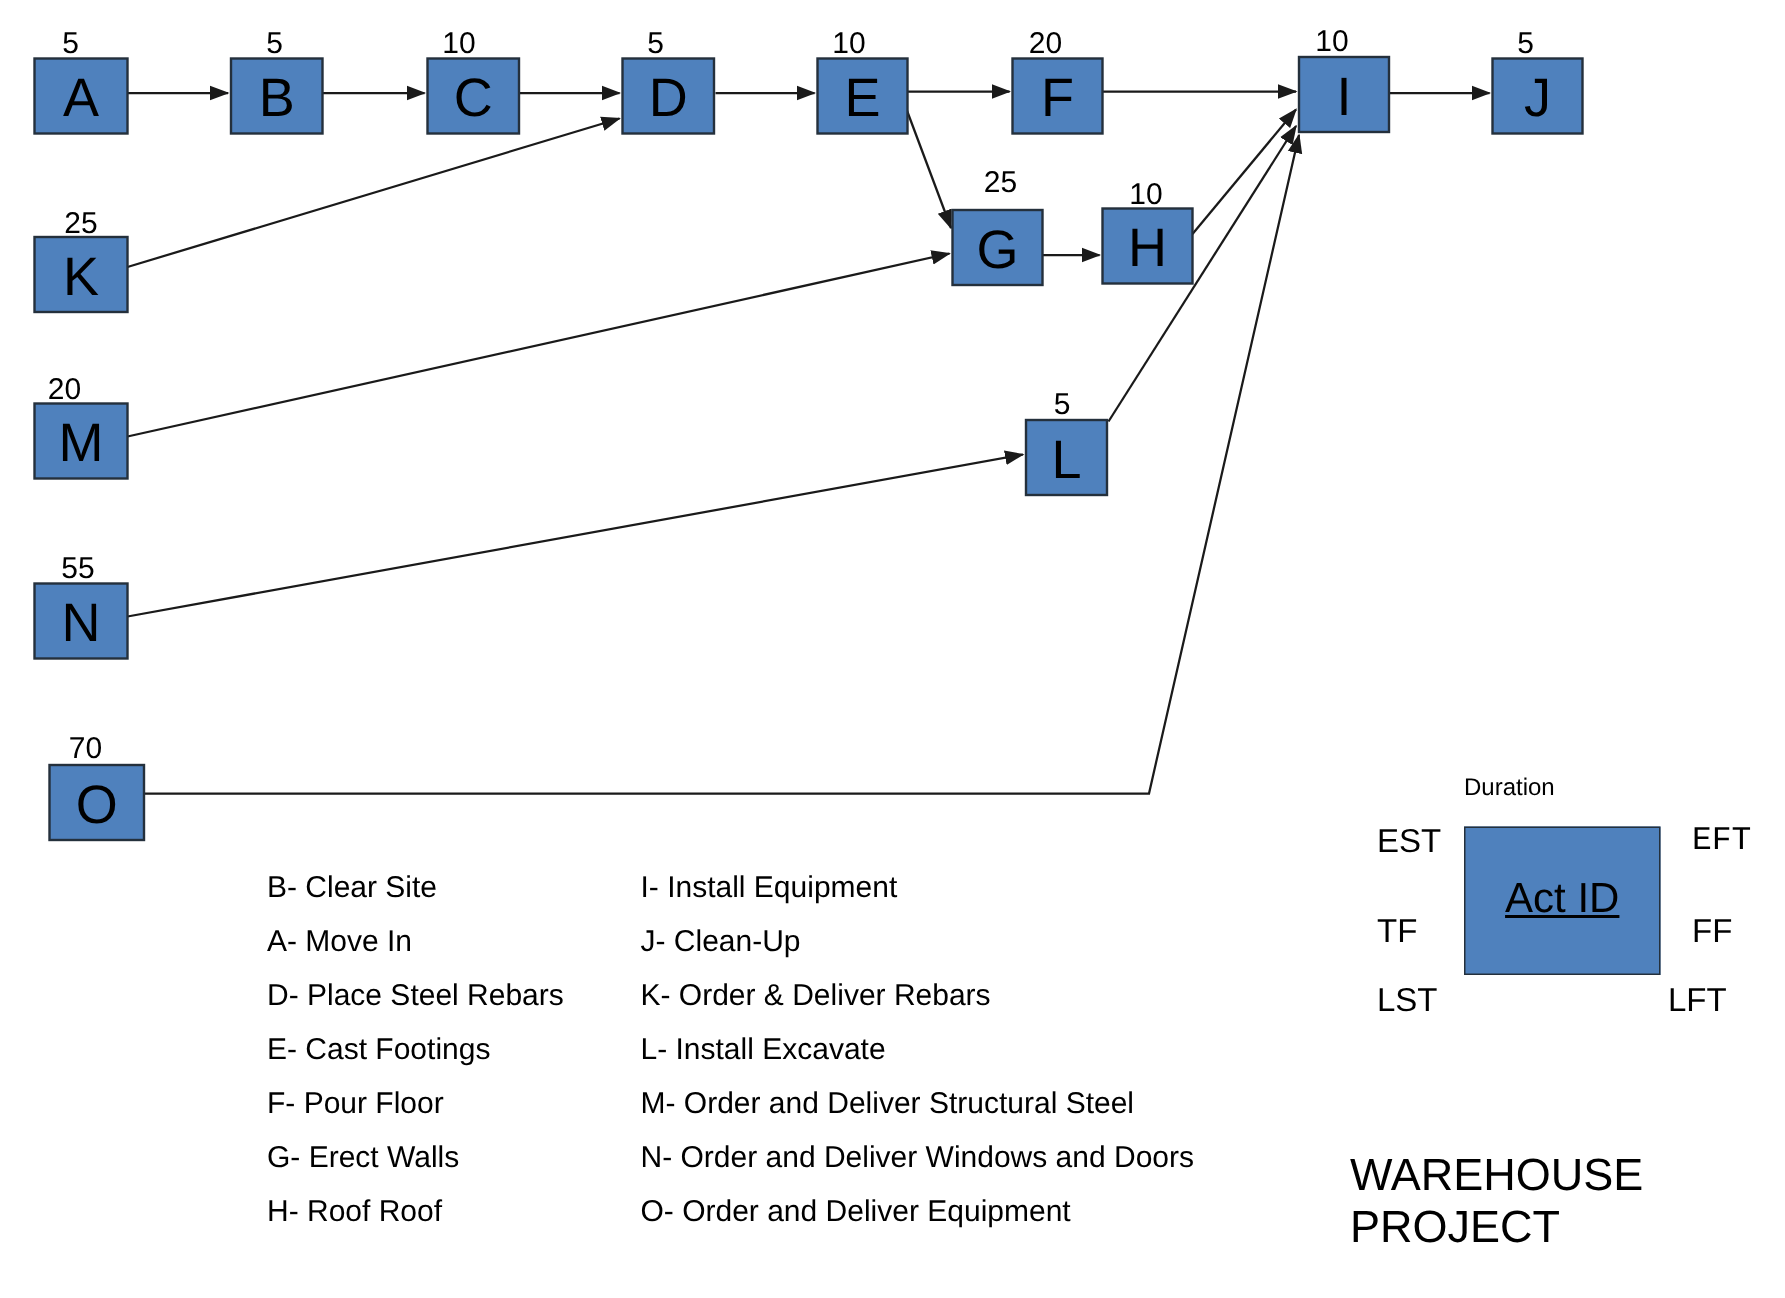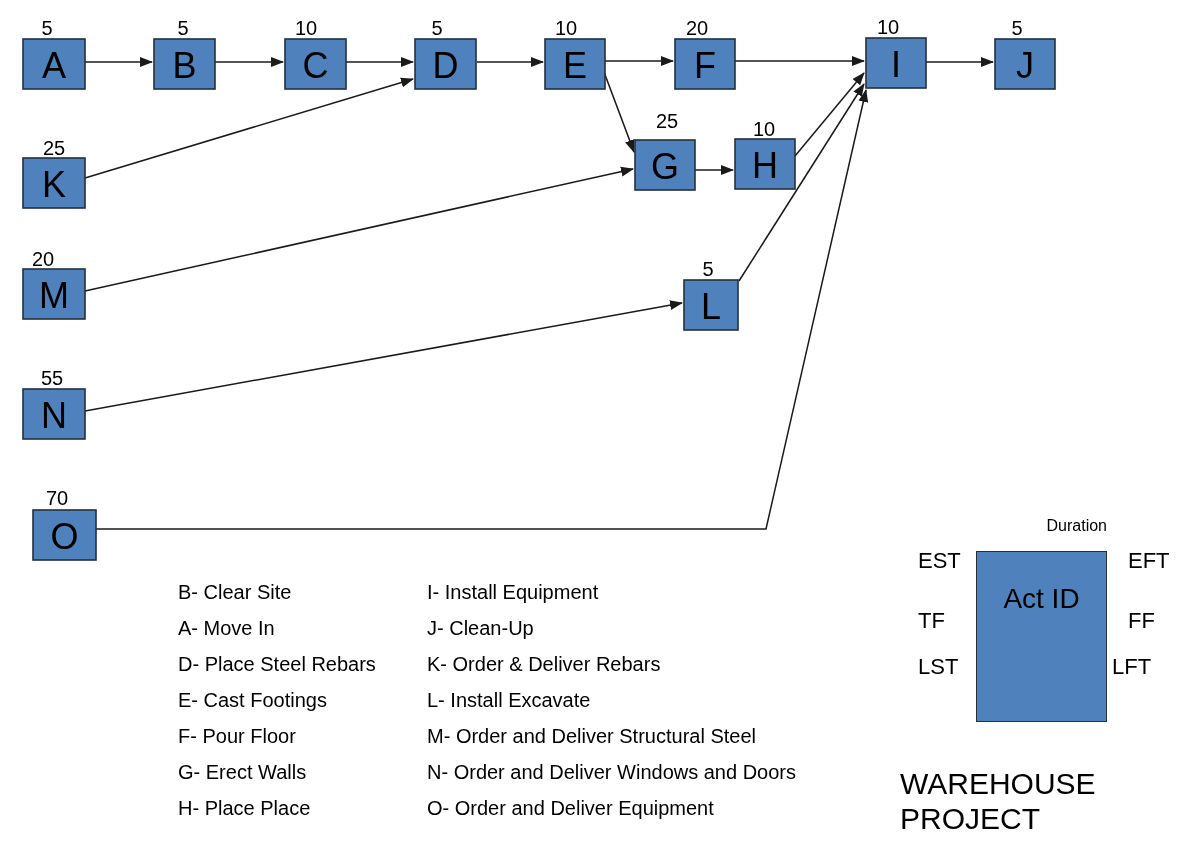--- a/index.html
+++ b/index.html
@@ -13,23 +13,23 @@
   #net{position:absolute;left:0;top:0;}
   #net text{font-family:"Liberation Sans", sans-serif;fill:#000;}
   #net .node-box{fill:var(--node-fill);stroke:var(--node-border);stroke-width:1.6;}
   #net .node-letter{font-size:36px;text-anchor:middle;}
   #net .node-duration{font-size:20px;text-anchor:middle;}
   #net .edge{stroke:var(--arrow);stroke-width:1.5;fill:none;}
   .legend-col{position:absolute;font-size:20px;line-height:36px;white-space:nowrap;}
   #legend-left{left:178px;top:574px;}
   #legend-right{left:427px;top:574px;}
   .key-side-label{position:absolute;font-size:22px;line-height:24px;white-space:nowrap;}
-  #key-duration{position:absolute;left:976px;top:517px;width:131px;text-align:right;font-size:16px;}
-  #key-box{position:absolute;left:976px;top:551px;width:131px;height:171px;box-sizing:border-box;
-           background:var(--node-fill);border:1.6px solid var(--node-border);}
+  #key-duration{position:absolute;left:976px;top:517px;width:131px;text-align:left;font-size:16px;}
+  #key-box{position:absolute;left:976px;top:551px;width:131px;height:99px;box-sizing:border-box;
+           background:var(--node-fill);border:1.6px solid var(--node-border);text-decoration:underline;}
   #key-actid{display:block;margin-top:33px;text-align:center;font-size:28px;line-height:1;}
   #project-title{position:absolute;left:900px;top:766px;font-size:30px;line-height:35px;white-space:nowrap;}
 </style>
 </head>
 <body>
 
 <div id="canvas">
 
   <svg id="net" width="1190" height="865" viewBox="0 0 1190 865">
     <defs>
@@ -133,39 +133,39 @@
       </g>
   </svg>
 
   <div class="legend-col" id="legend-left">
     <div>B- Clear Site</div>
     <div>A- Move In</div>
     <div>D- Place Steel Rebars</div>
     <div>E- Cast Footings</div>
     <div>F- Pour Floor</div>
     <div>G- Erect Walls</div>
-    <div>H- Place Place</div>
+    <div>H- Roof Roof</div>
   </div>
 
   <div class="legend-col" id="legend-right">
     <div>I- Install Equipment</div>
     <div>J- Clean-Up</div>
     <div>K- Order &amp; Deliver Rebars</div>
     <div>L- Install Excavate</div>
     <div>M- Order and Deliver Structural Steel</div>
     <div>N- Order and Deliver Windows and Doors</div>
     <div>O- Order and Deliver Equipment</div>
   </div>
 
   <div id="key-duration">Duration</div>
   <div id="key-box">
     <span id="key-actid">Act ID</span>
   </div>
   <div class="key-side-label" style="left:918px;top:549px;">EST</div>
-  <div class="key-side-label" style="left:1128px;top:549px;">EFT</div>
+  <div class="key-side-label" style="left:1128px;top:549px;font-family:Liberation Mono, monospace;">EFT</div>
   <div class="key-side-label" style="left:918px;top:609px;">TF</div>
   <div class="key-side-label" style="left:1128px;top:609px;text-align:right;">FF</div>
   <div class="key-side-label" style="left:918px;top:655px;">LST</div>
   <div class="key-side-label" style="left:1112px;top:655px;">LFT</div>
 
   <div id="project-title">
     <div>WAREHOUSE</div>
     <div>PROJECT</div>
   </div>
 

